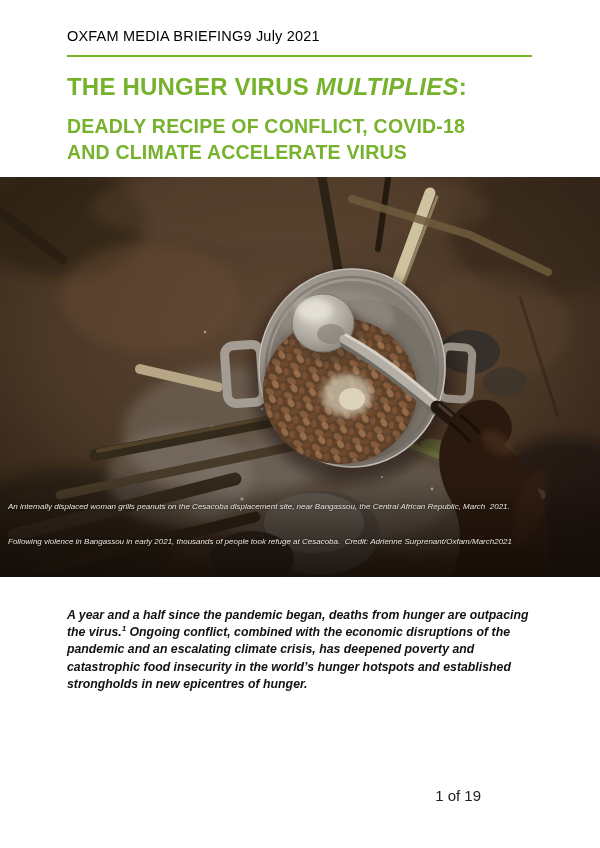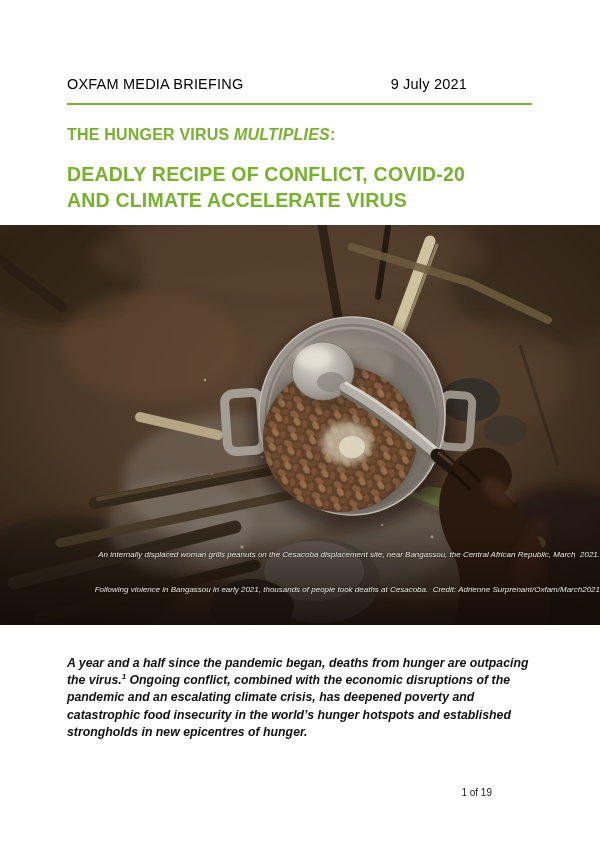--- a/index.html
+++ b/index.html
@@ -3,70 +3,70 @@
 <meta charset="utf-8">
 <style>
   * { margin:0; padding:0; box-sizing:border-box; }
   html,body { background:#e8e8e8; }
   .page {
     position:relative; width:600px; height:848px; margin:0 auto;
     background:#ffffff; overflow:hidden;
     font-family:"Liberation Sans", sans-serif; color:#1a1a1a;
   }
   .header {
-    display:flex; justify-content:space-between; align-items:baseline;
-    margin:0 67px; padding-top:76px;
-    font-size:14.5px; letter-spacing:.2px; color:#000;gap:40px;
+    display:flex; align-items:baseline;
+    margin:0 67px; padding-top:28px;
+    font-size:14.5px; letter-spacing:.2px; color:#000;
   }
   .header .date { margin-right:66px; }
   .rule {
     margin:11px 68px 0 67px; height:2px; background:var(--accent,#77B22D);
   }
   .headline {
-    margin:15px 67px 0; font-size:16px; font-weight:bold; line-height:30px;
+    margin:15px 67px 0; font-size:24px; font-weight:bold; line-height:30px;
     color:var(--accent,#77B22D); letter-spacing:.2px;
   }
   .headline .em { font-style:italic; }
   .subheadline {
     margin:11px 67px 0; font-size:19.5px; font-weight:bold; line-height:26px;
     color:var(--accent,#77B22D); letter-spacing:.2px;
   }
   .photo-figure { position:relative; margin-top:12px; width:600px; height:400px; background:#3a2b1e; }
   .photo-figure svg { display:block; width:600px; height:400px; }
   .caption {
-    position:absolute; left:15px; right:0; bottom:7px; text-align:right;
+    position:absolute; left:8px; right:0; bottom:7px; text-align:left;
     font-style:italic; font-size:8px; line-height:11.5px; color:#e9e5dd;
     white-space:pre-wrap; text-shadow:0 0 2px rgba(0,0,0,.8);
   }
   .lead {
     margin:30px 67px 16px; width:470px;
     font-size:12.3px; font-weight:bold; font-style:italic; line-height:17.2px;
     color:#111;
   }
   .lead sup { font-size:8px; vertical-align:super; line-height:0; }
   .page-number {
-    position:absolute; top:787px; right:108px; font-size:10px; color:#222;
+    position:absolute; top:787px; right:119px; font-size:15px; color:#222;
   }
 </style>
 </head>
 <body>
 
 <div class="page">
 
   <div class="header">
     <span>OXFAM MEDIA BRIEFING</span>
     <span class="date">9 July 2021</span>
   </div>
 
   <div class="rule"></div>
 
   <h1 class="headline"><span>THE HUNGER VIRUS </span><span class="em">MULTIPLIES</span><span>:</span></h1>
 
   <div class="subheadline">
-    <div>DEADLY RECIPE OF CONFLICT, COVID-20</div>
+    <div>DEADLY RECIPE OF CONFLICT, COVID-18</div>
     <div>AND CLIMATE ACCELERATE VIRUS</div>
   </div>
 
   <figure class="photo-figure">
     <svg viewBox="0 0 600 400" preserveAspectRatio="none" aria-hidden="true">
       <defs>
         <radialGradient id="bgGrad" cx="48%" cy="38%" r="75%">
           <stop offset="0%" stop-color="#5c4633"></stop>
           <stop offset="55%" stop-color="#4a3726"></stop>
           <stop offset="100%" stop-color="#2a1e13"></stop>
@@ -205,21 +205,21 @@
         <path d="M460,238 C468,244 474,250 480,257" stroke="#170d07" stroke-width="3" fill="none" opacity=".8"></path>
         <ellipse cx="497" cy="266" rx="18" ry="10" fill="#573826" opacity=".45" filter="url(#blur3)" transform="rotate(40 497 266)"></ellipse>
         <ellipse cx="530" cy="330" rx="14" ry="40" fill="#3a2315" opacity=".5" filter="url(#blur3)" transform="rotate(18 530 330)"></ellipse>
       </g>
 
       <rect y="300" width="600" height="100" fill="url(#vignette)"></rect>
     </svg>
 
     <figcaption class="caption">
       <div>An internally displaced woman grills peanuts on the Cesacoba displacement site, near Bangassou, the Central African Republic, March  2021.</div>
-      <div>Following violence in Bangassou in early 2021, thousands of people took deaths at Cesacoba.  Credit: Adrienne Surprenant/Oxfam/March2021</div>
+      <div>Following violence in Bangassou in early 2021, thousands of people took refuge at Cesacoba.  Credit: Adrienne Surprenant/Oxfam/March2021</div>
     </figcaption>
   </figure>
 
   <p class="lead"><span>A year and a half since the pandemic began, deaths from hunger are outpacing the virus.</span><sup>1</sup><span> Ongoing conflict, combined with the economic disruptions of the pandemic and an escalating climate crisis, has deepened poverty and catastrophic food insecurity in the world’s hunger hotspots and established strongholds in new epicentres of hunger.</span></p>
 
   <div class="page-number">1 of 19</div>
 
 </div>
 
 </body></html>

